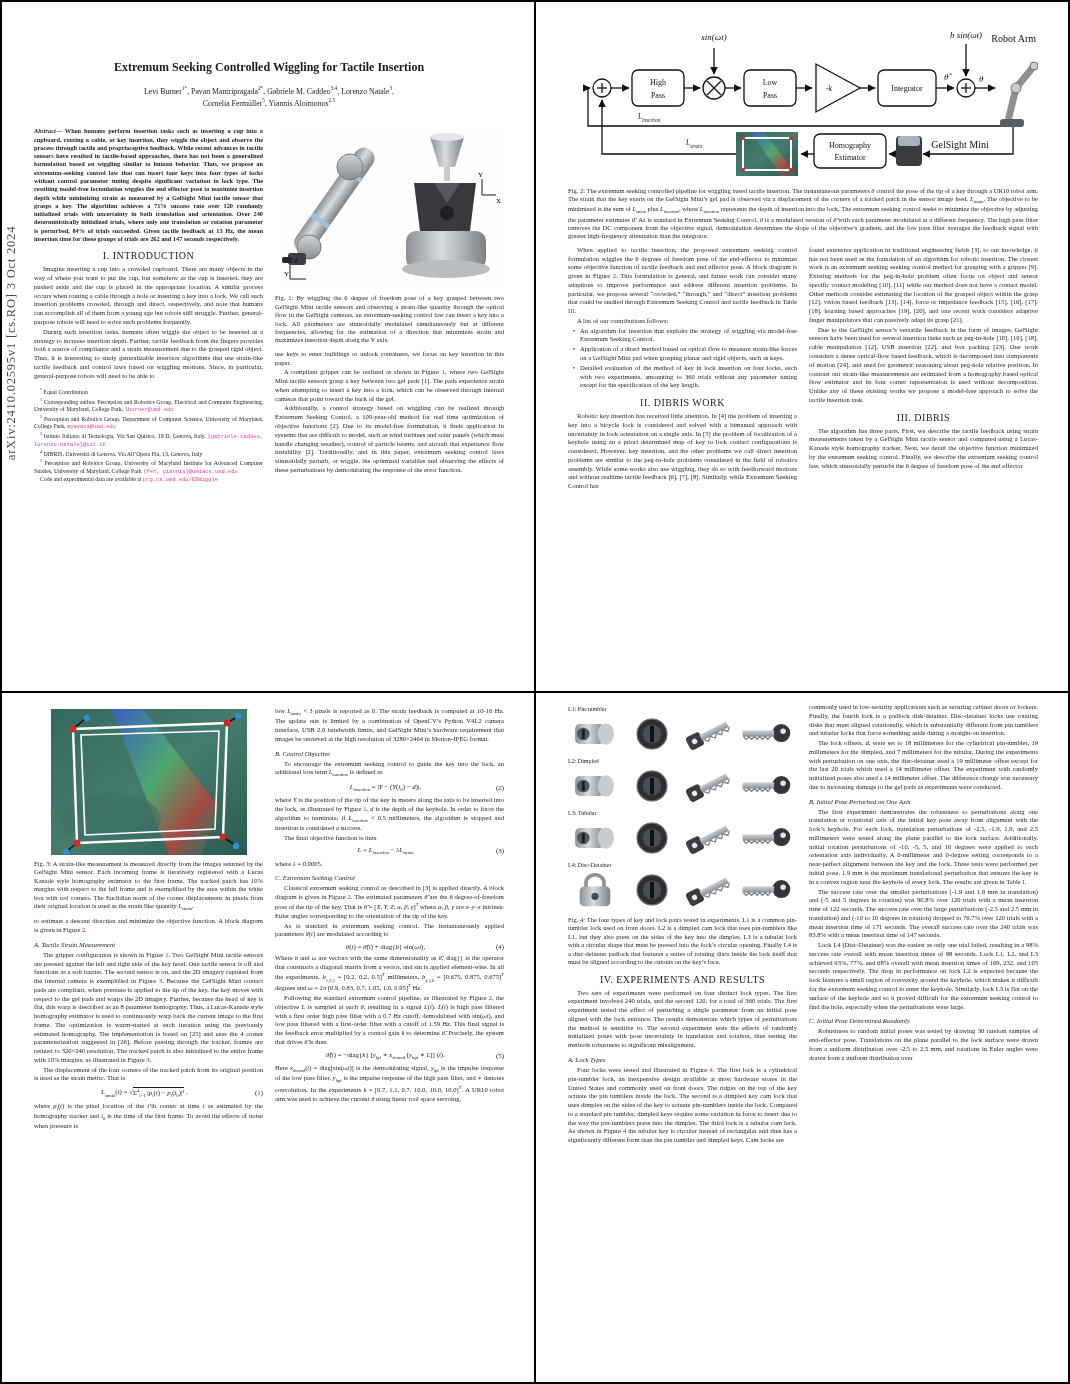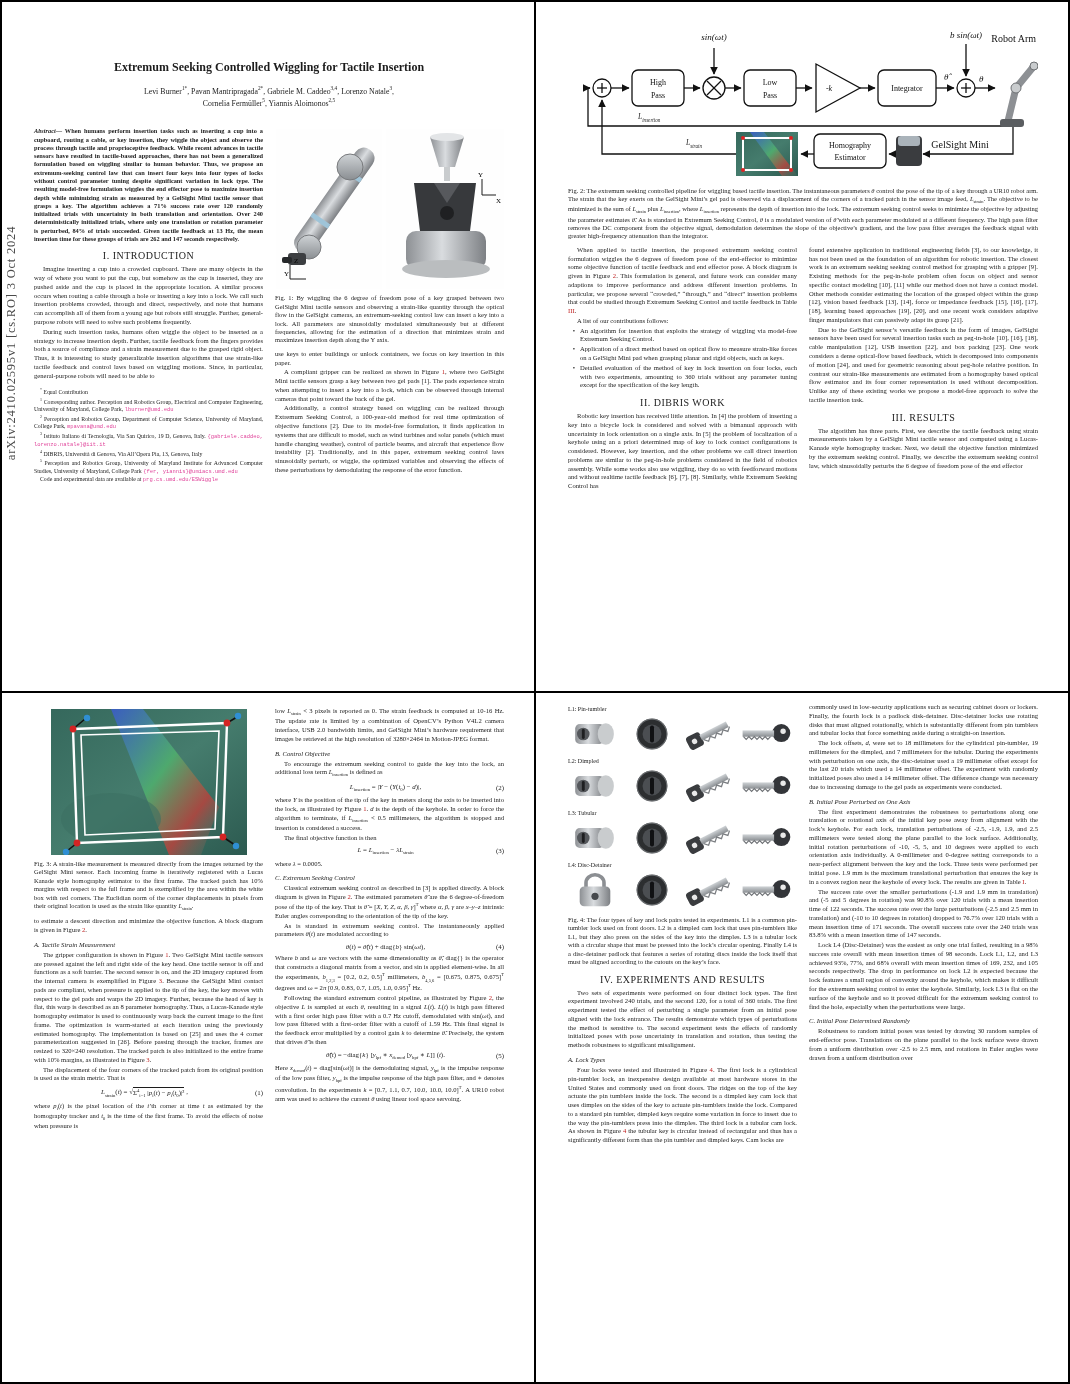--- a/index.html
+++ b/index.html
@@ -270,21 +270,21 @@
           <div class="bullet">
               <span class="dot">•</span>
               <span>Detailed evaluation of the method of key in lock insertion on four locks, each with two experiments, amounting to 360 trials without any parameter tuning except for the specification of the key length.</span>
             </div>
           <div class="sec">II. DIBRIS WORK</div>
           <p class="bp">Robotic key insertion has received little attention. In [4] the problem of inserting a key into a bicycle lock is considered and solved with a bimanual approach with uncertainty in lock orientation on a single axis. In [5] the problem of localization of a keyhole using an a priori determined map of key to lock contact configurations is considered. However, key insertion, and the other problems we call direct insertion problems are similar to the peg-in-hole problems considered in the field of robotics assembly. While some works also use wiggling, they do so with feedforward motions and without realtime tactile feedback [6], [7], [8]. Similarly, while Extremum Seeking Control has</p>
         </div>
         <div class="col">
           <p class="bp ni">found extensive application in traditional engineering fields [3], to our knowledge, it has not been used as the foundation of an algorithm for robotic insertion. The closest work is an extremum seeking seeking control method for grasping with a gripper [9]. Existing methods for the peg-in-hole problem often focus on object and sensor specific contact modeling [10], [11] while our method does not have a contact model. Other methods consider estimating the location of the grasped object within the grasp [12], vision based feedback [13], [14], force or impedance feedback [15], [16], [17], [18], learning based approaches [19], [20], and one recent work considers adaptive finger manipulators that can passively adapt its grasp [21].</p>
           <p class="bp">Due to the GelSight sensor’s versatile feedback in the form of images, GelSight sensors have been used for several insertion tasks such as peg-in-hole [10], [16], [18], cable manipulation [12], USB insertion [22], and box packing [23]. One work considers a dense optical-flow based feedback, which is decomposed into components of motion [24], and used for geometric reasoning about peg-hole relative position. In contrast our strain-like measurements are estimated from a homography based optical flow estimator and its four corner representation is used without decomposition. Unlike any of these existing works we propose a model-free approach to solve the tactile insertion task.</p>
-          <div class="sec">III. RESULTS</div>
+          <div class="sec">III. DIBRIS</div>
           <p class="bp">The algorithm has three parts. First, we describe the tactile feedback using strain measurements taken by a GelSight Mini tactile sensor and computed using a Lucas-Kanade style homography tracker. Next, we detail the objective function minimized by the extremum seeking control. Finally, we describe the extremum seeking control law, which sinusoidally perturbs the 6 degree of freedom pose of the end effector</p>
         </div>
       </div>
     </div>
   </div>
 
   <div class="page">
     <div class="inner" style="padding-top:14px">
       <div class="cols">
         <div class="col">

